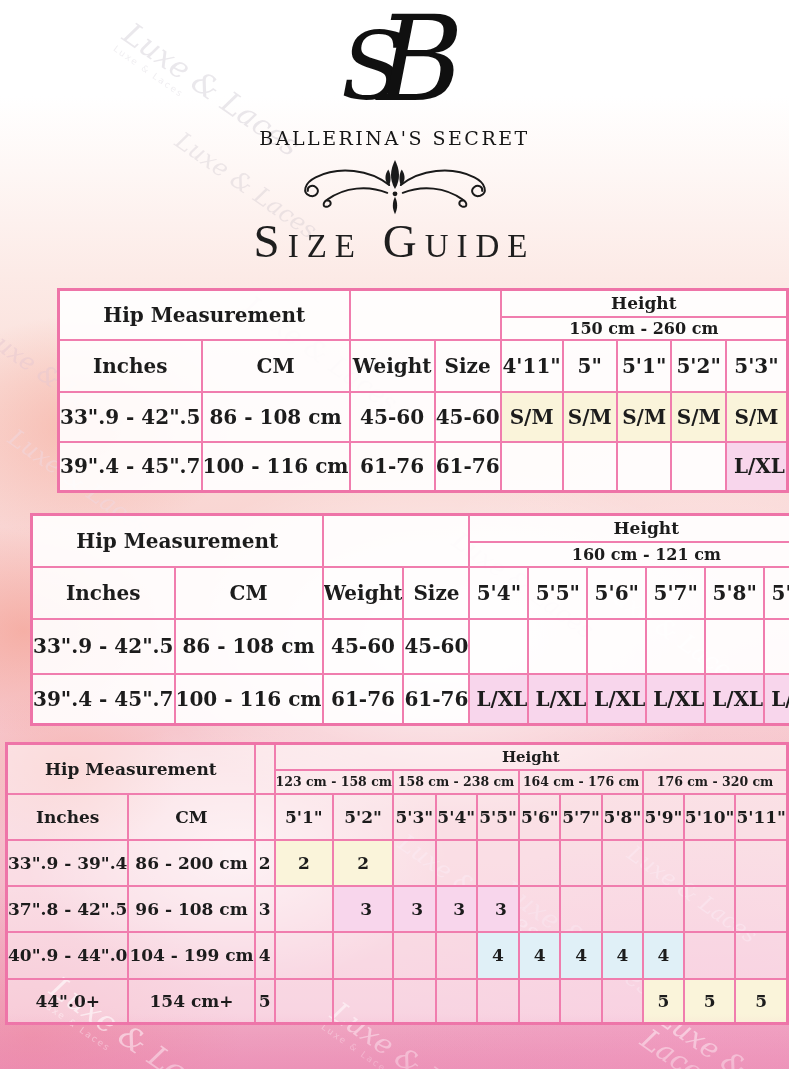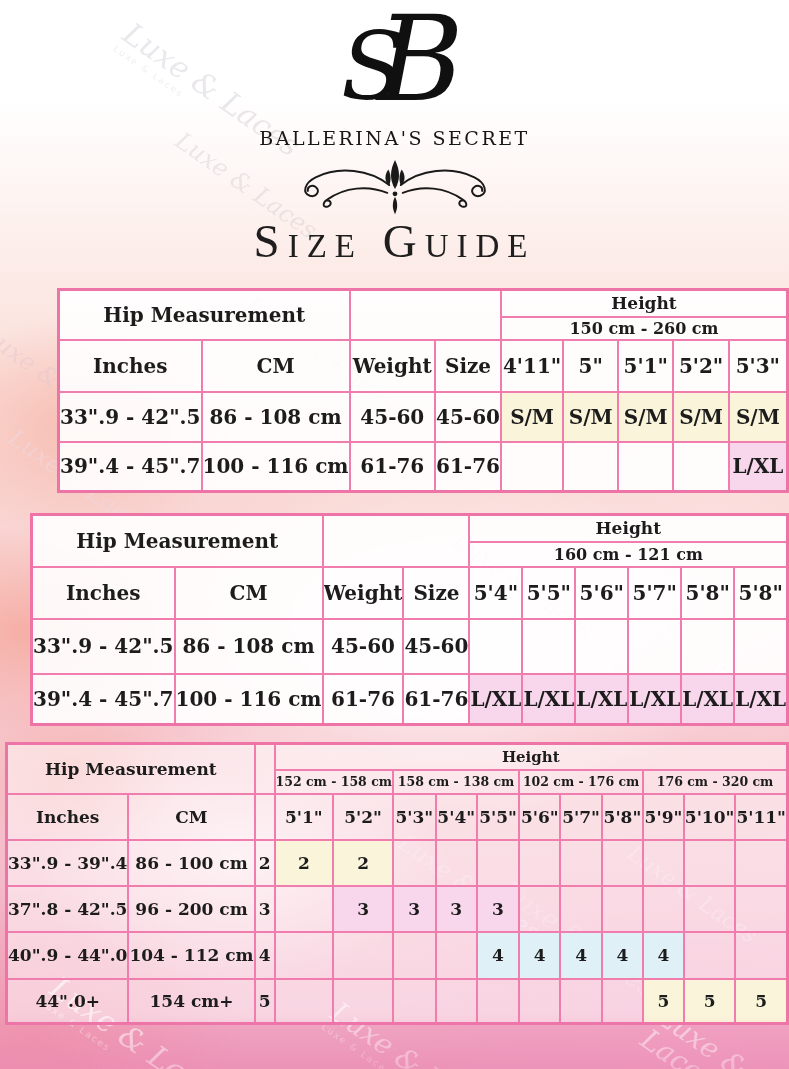--- a/index.html
+++ b/index.html
@@ -44,21 +44,21 @@
   .sz td{border:2px solid #f07dae;background:rgba(255,255,255,0.90);
       text-align:center;vertical-align:middle;font-weight:bold;color:#1c1c1c;
       padding:0;white-space:nowrap;overflow:hidden;}
   .t1 td,.t2 td{font-size:20px;}
   .t3 td{font-size:17px;background:rgba(255,255,255,0.50);}
   .sz td.hd{font-size:17px;}
   .t3 td.hd{font-size:15px;}
   .sz td.rng{font-size:16px;}
   .t3 td.rng{font-size:12.5px;}
   .sz td.cream{background:#faf4da;margin-top:24px;}
-  .sz td.pink{background:#f8d6ec;}
+  .sz td.pink{background:#f8d6ec;padding-left:6px;}
   .sz td.blue{background:#e0f0f7;}
   .t1{left:57px;top:288px;}
   .t2{left:30px;top:513px;}
   .t3{left:5px;top:742px;}
 </style>
 </head>
 <body>
 
 <div class="page">
 
@@ -263,76 +263,76 @@
         <col style="width: 45px;">
         <col style="width: 47px;">
       </colgroup>
       <tbody>
         <tr style="height: 26px;">
           <td colspan="2" rowspan="2">Hip Measurement</td>
           <td rowspan="2"></td>
           <td colspan="11" class="hd">Height</td>
         </tr>
         <tr style="height: 24px;">
-          <td colspan="2" class="rng">152 cm - 158 cm</td>
-          <td colspan="3" class="rng">158 cm - 138 cm</td>
-          <td colspan="3" class="rng">102 cm - 176 cm</td>
+          <td colspan="2" class="rng">123 cm - 158 cm</td>
+          <td colspan="3" class="rng">158 cm - 238 cm</td>
+          <td colspan="3" class="rng">164 cm - 176 cm</td>
           <td colspan="3" class="rng">176 cm - 320 cm</td>
         </tr>
         <tr style="height: 46px;">
           <td>Inches</td>
           <td>CM</td>
           <td></td>
           <td>5'1"</td>
           <td>5'2"</td>
           <td>5'3"</td>
           <td>5'4"</td>
           <td>5'5"</td>
           <td>5'6"</td>
           <td>5'7"</td>
           <td>5'8"</td>
           <td>5'9"</td>
           <td>5'10"</td>
           <td>5'11"</td>
         </tr>
         <tr style="height: 46px;">
           <td>33".9 - 39".4</td>
-          <td>86 - 100 cm</td>
+          <td>86 - 200 cm</td>
           <td>2</td>
           <td class="cream">2</td>
           <td class="cream">2</td>
           <td></td>
           <td></td>
           <td></td>
           <td></td>
           <td></td>
           <td></td>
           <td></td>
           <td></td>
           <td></td>
         </tr>
         <tr style="height: 46px;">
           <td>37".8 - 42".5</td>
-          <td>96 - 200 cm</td>
+          <td>96 - 108 cm</td>
           <td>3</td>
           <td></td>
           <td class="pink">3</td>
           <td class="pink">3</td>
           <td class="pink">3</td>
           <td class="pink">3</td>
           <td></td>
           <td></td>
           <td></td>
           <td></td>
           <td></td>
           <td></td>
         </tr>
         <tr style="height: 47px;">
           <td>40".9 - 44".0</td>
-          <td>104 - 112 cm</td>
+          <td>104 - 199 cm</td>
           <td>4</td>
           <td></td>
           <td></td>
           <td></td>
           <td></td>
           <td class="blue">4</td>
           <td class="blue">4</td>
           <td class="blue">4</td>
           <td class="blue">4</td>
           <td class="blue">4</td>

